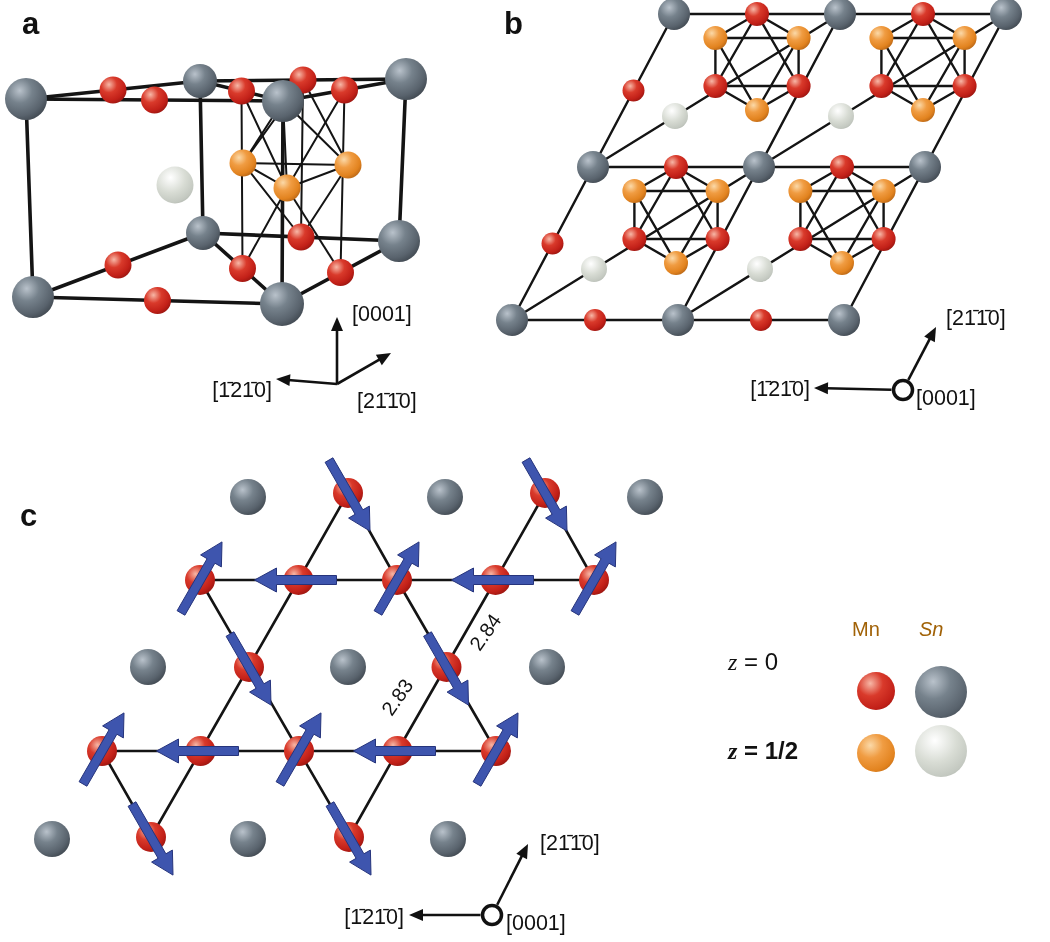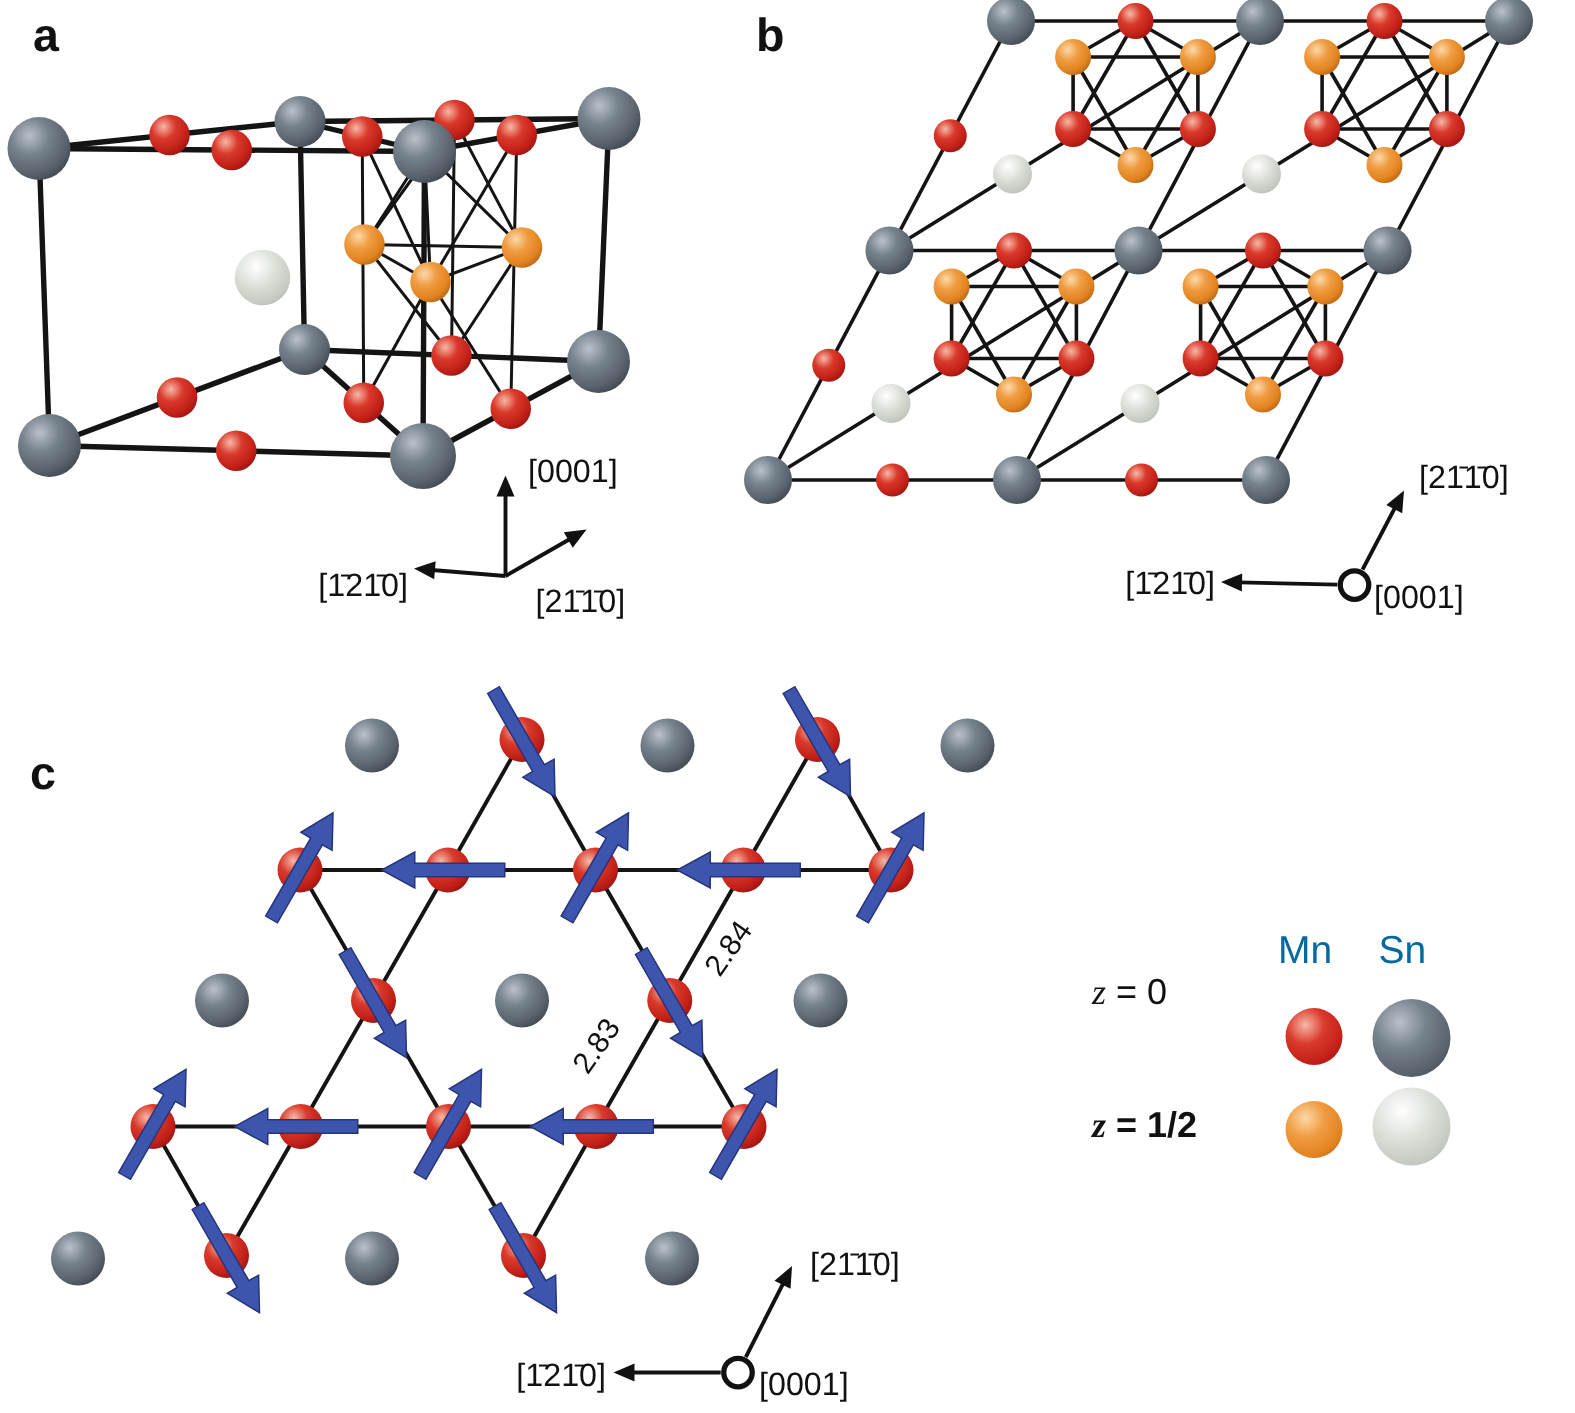--- a/index.html
+++ b/index.html
@@ -2,21 +2,21 @@
 <html><head>
 <meta charset="utf-8">
 <style>
   html,body{margin:0;padding:0;background:#fff;}
   #fig{position:relative;width:1050px;height:942px;background:#fff;overflow:hidden;
        font-family:"Liberation Sans","DejaVu Sans",sans-serif;}
   svg{position:absolute;left:0;top:0;}
   .panel-letter{position:absolute;font-size:31px;font-weight:bold;color:#111;}
   .axis-label{font-size:21.5px;fill:#111;}
   .bond-label{font-size:20px;fill:#111;}
-  .legend-head{position:absolute;font-size:26px;color:#0369a1;}
+  .legend-head{position:absolute;font-size:20px;color:#a16207;}
   .legend-z{position:absolute;font-size:24px;color:#111;white-space:pre;}
   .legend-z i{font-family:"Liberation Serif","DejaVu Serif",serif;font-style:italic;}
   .sphere{position:absolute;border-radius:50%;}
   .sph-mn0{background:radial-gradient(circle at 35% 30%,#f7b7a6 0%,#d93a2b 35%,#c22018 70%,#84100c 100%);}
   .sph-mn12{background:radial-gradient(circle at 35% 30%,#fbd9a8 0%,#f09c42 35%,#e2831f 70%,#a35812 100%);}
   .sph-sn0{background:radial-gradient(circle at 35% 30%,#b9c2cb 0%,#76828c 35%,#59636d 70%,#343b42 100%);}
   .sph-sn12{background:radial-gradient(circle at 38% 30%,#ffffff 0%,#d8dcd4 45%,#c3c8c0 75%,#979e96 100%);}
 </style>
 </head>
 <body>
@@ -302,21 +302,21 @@
       <text class="bond-label" transform="translate(491,636) rotate(-55)" text-anchor="middle">2.84</text>
     </g>
   </svg>
 
   <div class="panel-letter" style="left:22px;top:6px;">a</div>
   <div class="panel-letter" style="left:504px;top:6px;">b</div>
   <div class="panel-letter" style="left:20px;top:498px;">c</div>
 
   <div>
     <div class="legend-head" style="left:852px;top:618px;">Mn</div>
-    <div class="legend-head" style="left:919px;top:618px;">Sn</div>
+    <div class="legend-head" style="left:919px;top:618px;font-style:italic;">Sn</div>
     <div class="legend-z" style="left:728px;top:648px;"><i>z</i><span> = 0</span></div>
     <div class="legend-z" style="left:728px;top:737px;font-weight:bold;"><i>z</i><span> = 1/2</span></div>
     <div class="sphere sph-mn0" style="left:857px;top:672px;width:38px;height:38px;"></div>
     <div class="sphere sph-sn0" style="left:915px;top:666px;width:52px;height:52px;"></div>
     <div class="sphere sph-mn12" style="left:857px;top:734px;width:38px;height:38px;"></div>
     <div class="sphere sph-sn12" style="left:915px;top:725px;width:52px;height:52px;"></div>
   </div>
 </div>
 
 </body></html>

